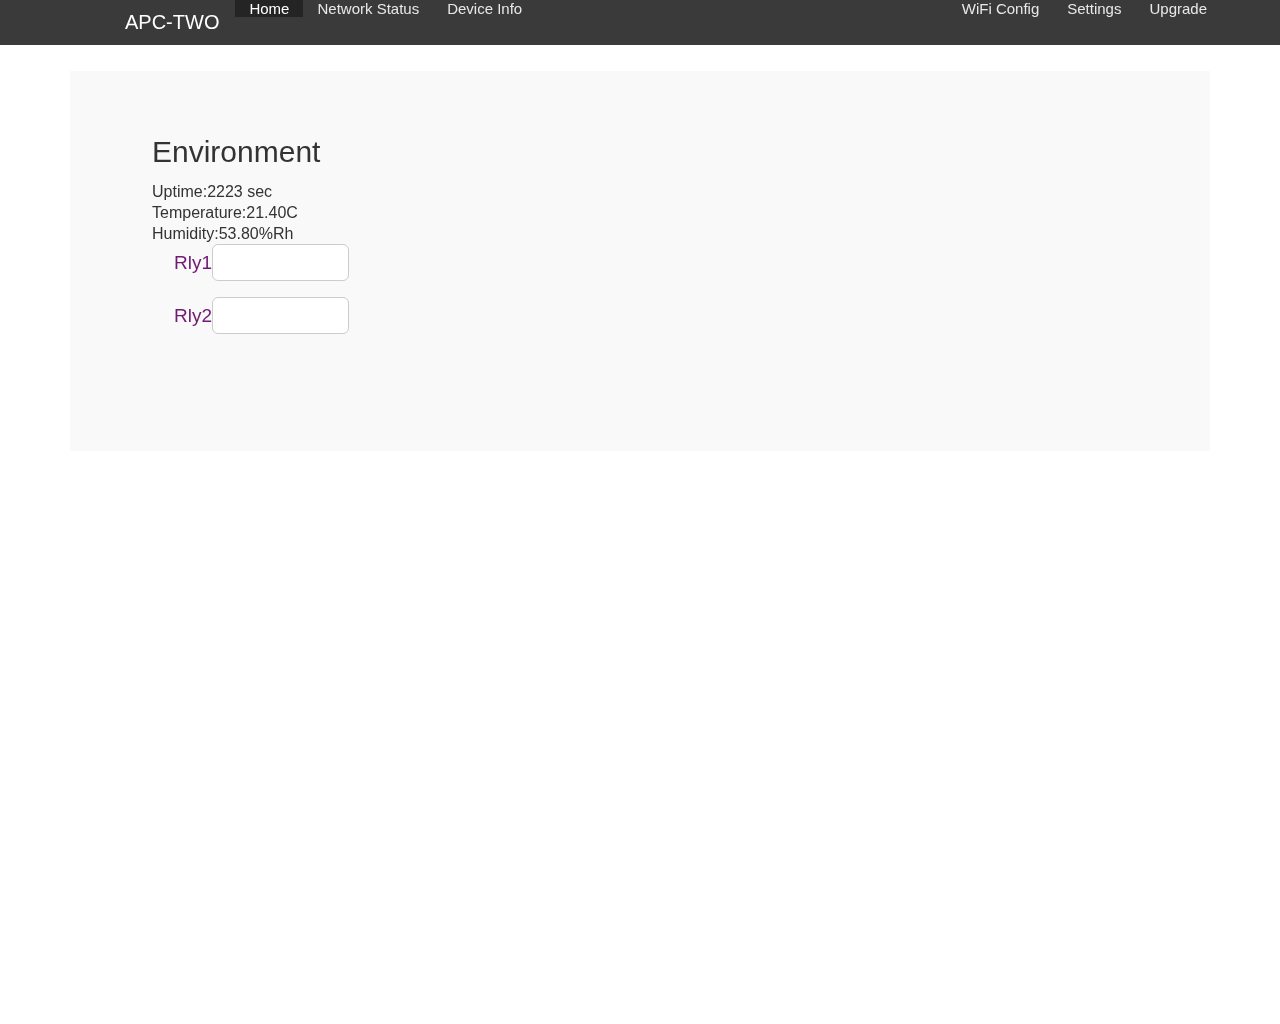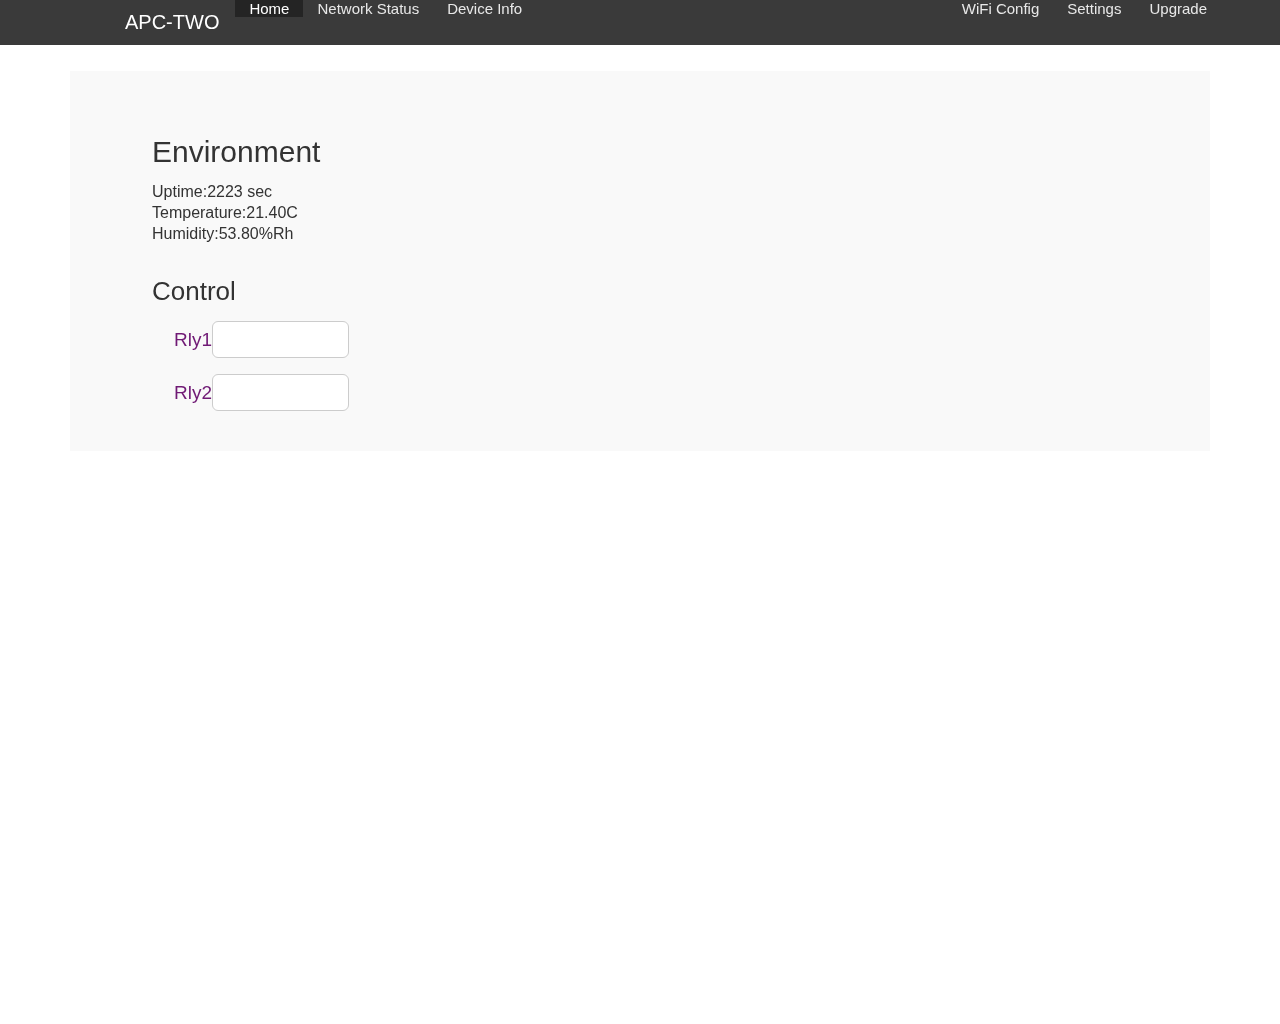--- a/index.html
+++ b/index.html
@@ -138,21 +138,20 @@
 </nav>
 
 <main class="panel">
 
   <h2 class="section-title-lg">Environment</h2>
 
   <div class="env-line">Uptime:2223 sec</div>
   <div class="env-line">Temperature:21.40C</div>
   <div class="env-line">Humidity:53.80%Rh</div>
 
-  <h3 class="section-title-md">Control</h3>
 
   <div class="relay-row">
     <span class="relay-label">Rly1</span>
     <div class="toggle">
       <span class="toggle-half toggle-blank"></span>
       <span class="toggle-half toggle-state-off">OFF</span>
     </div>
   </div>
 
   <div class="relay-row">

